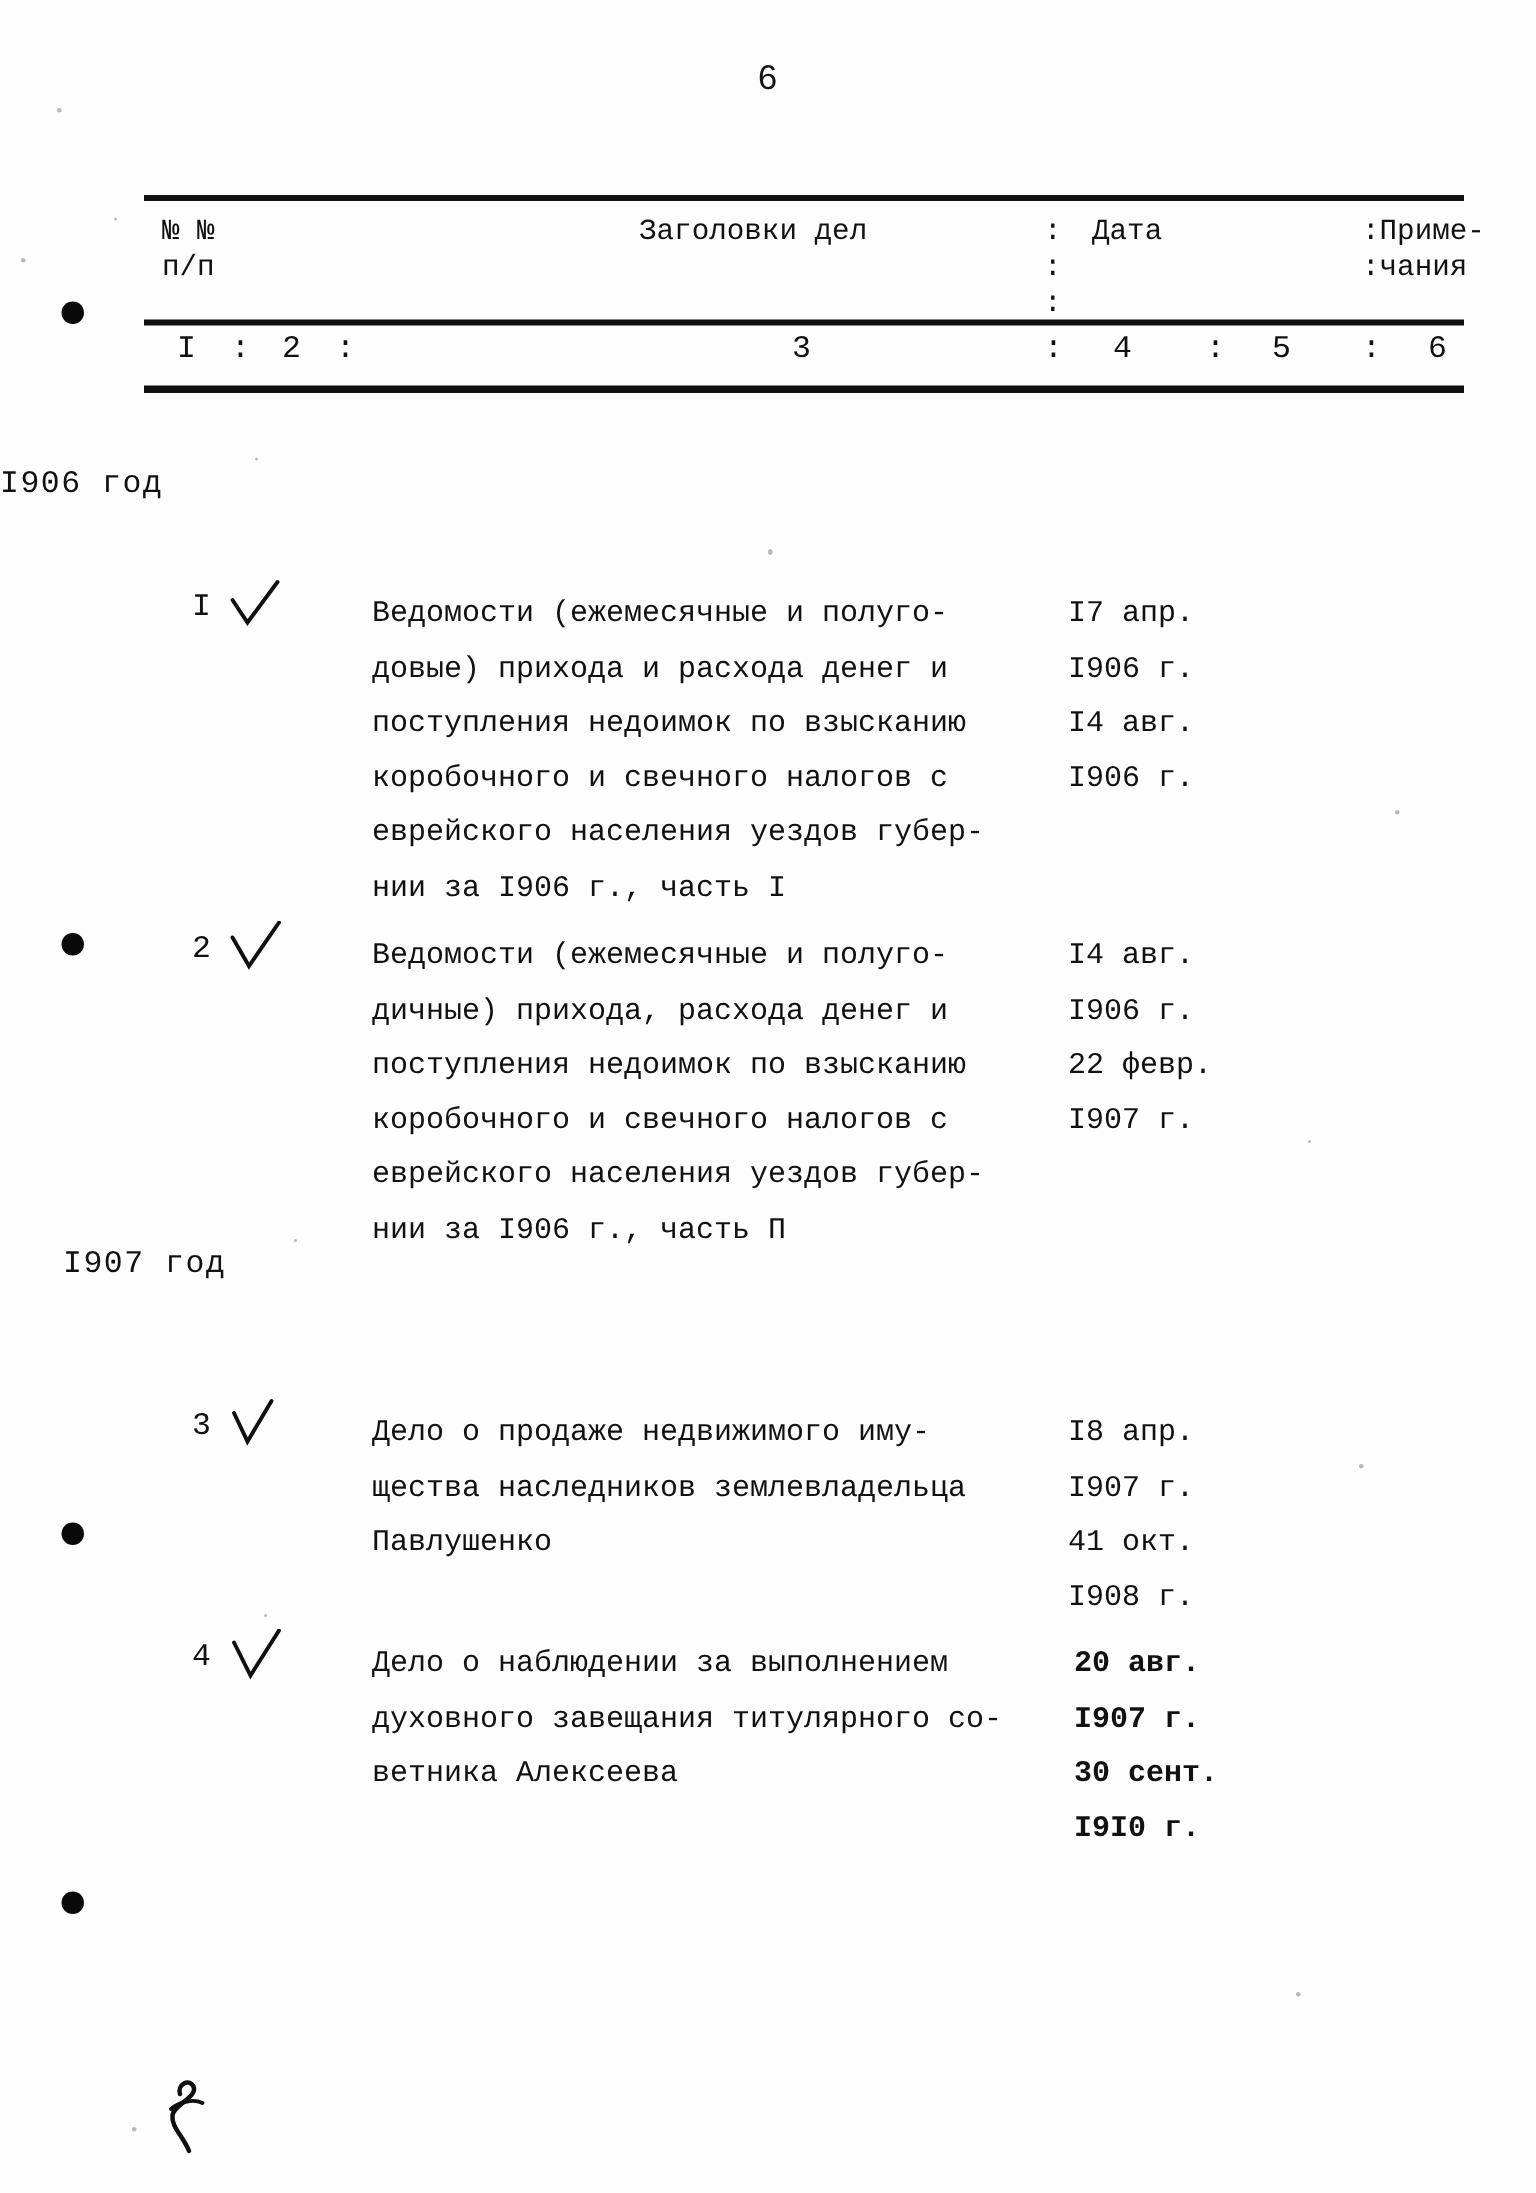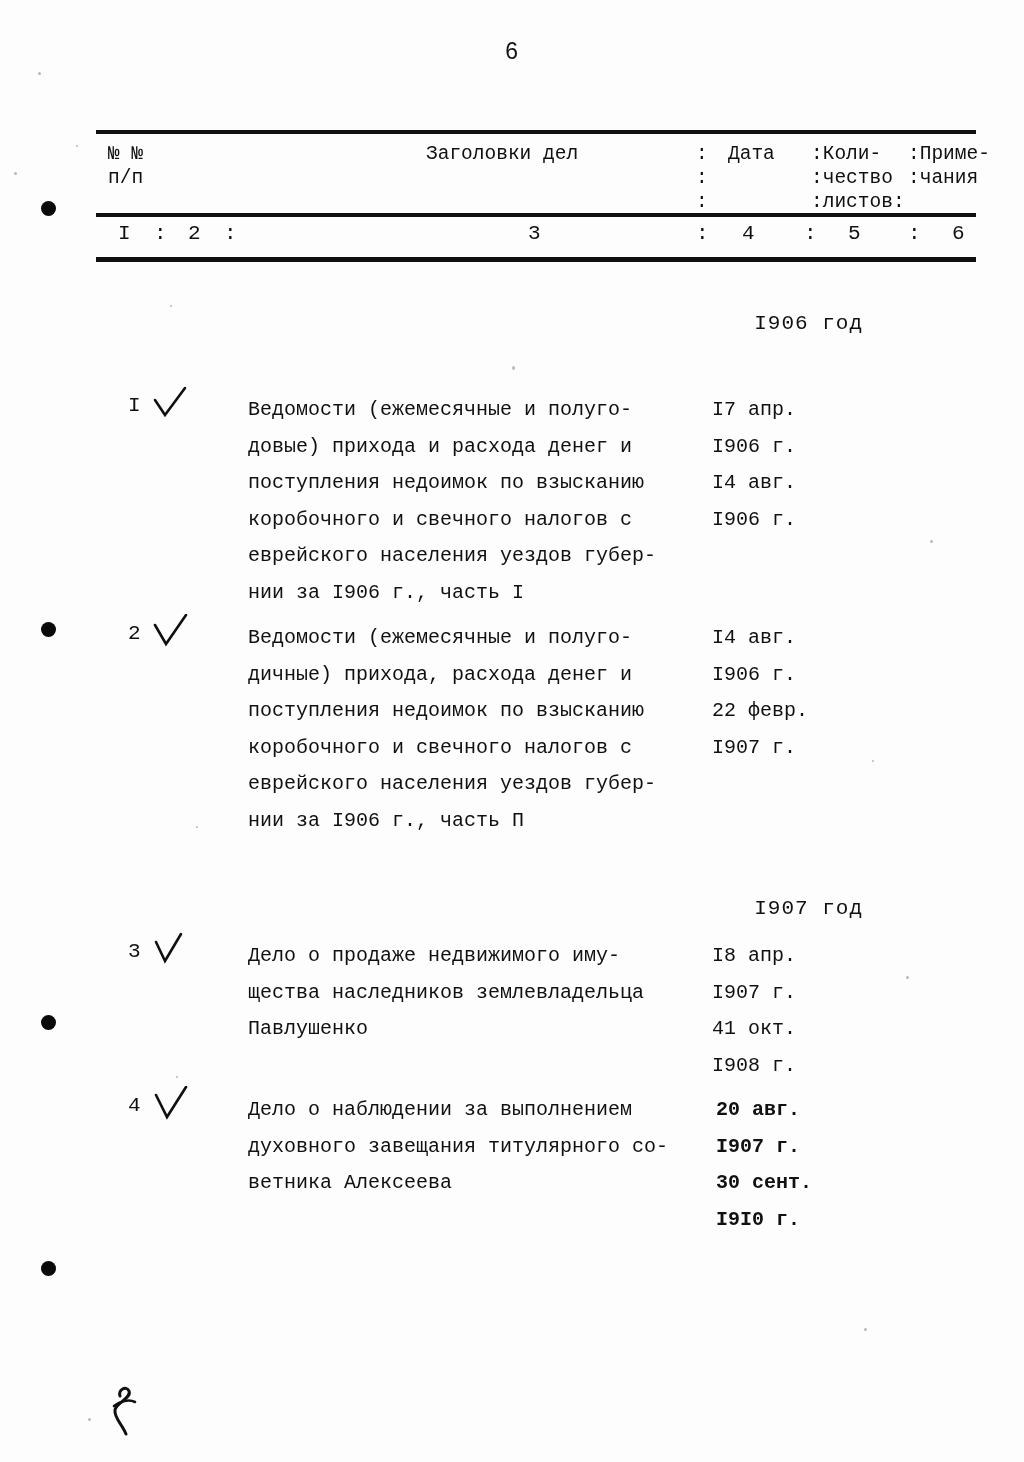--- a/index.html
+++ b/index.html
@@ -103,26 +103,26 @@
   .cn-c4 { left: 708px; }
   .cn-5 { left: 752px; }
   .cn-c5 { left: 812px; }
   .cn-6 { left: 856px; }
 
   
   .year-heading {
     position: absolute;
     left: 0;
     width: 863px;
-    text-align: right;
+    text-align: left;
     font-size: 21px;
     letter-spacing: 1px;
   }
   .year-1906 { top: 312px; }
-  .year-1907 { top: 897px; }
+  .year-1907 { top: 832px; padding-left: 42px; }
 
   
   .entry {
     position: absolute;
     left: 0;
     width: 1024px;
   }
   .e1 { top: 392px; }
   .e2 { top: 620px; }
   .e3 { top: 938px; }
@@ -202,23 +202,20 @@
   <div class="thead">
     <div class="th th-num">№ №
 п/п
 
 </div>
     <div class="th th-title">Заголовки дел</div>
     <div class="th th-colons">:
 :
 :</div>
     <div class="th th-date">Дата</div>
-    <div class="th th-count">:Коли-
-:чество
-:листов:</div>
     <div class="th th-notes">:Приме-
 :чания</div>
   </div>
 
   <div class="colnums">
     <div class="cn cn-1">I</div>
     <div class="cn cn-c1">:</div>
     <div class="cn cn-2">2</div>
     <div class="cn cn-c2">:</div>
     <div class="cn cn-3">3</div>

